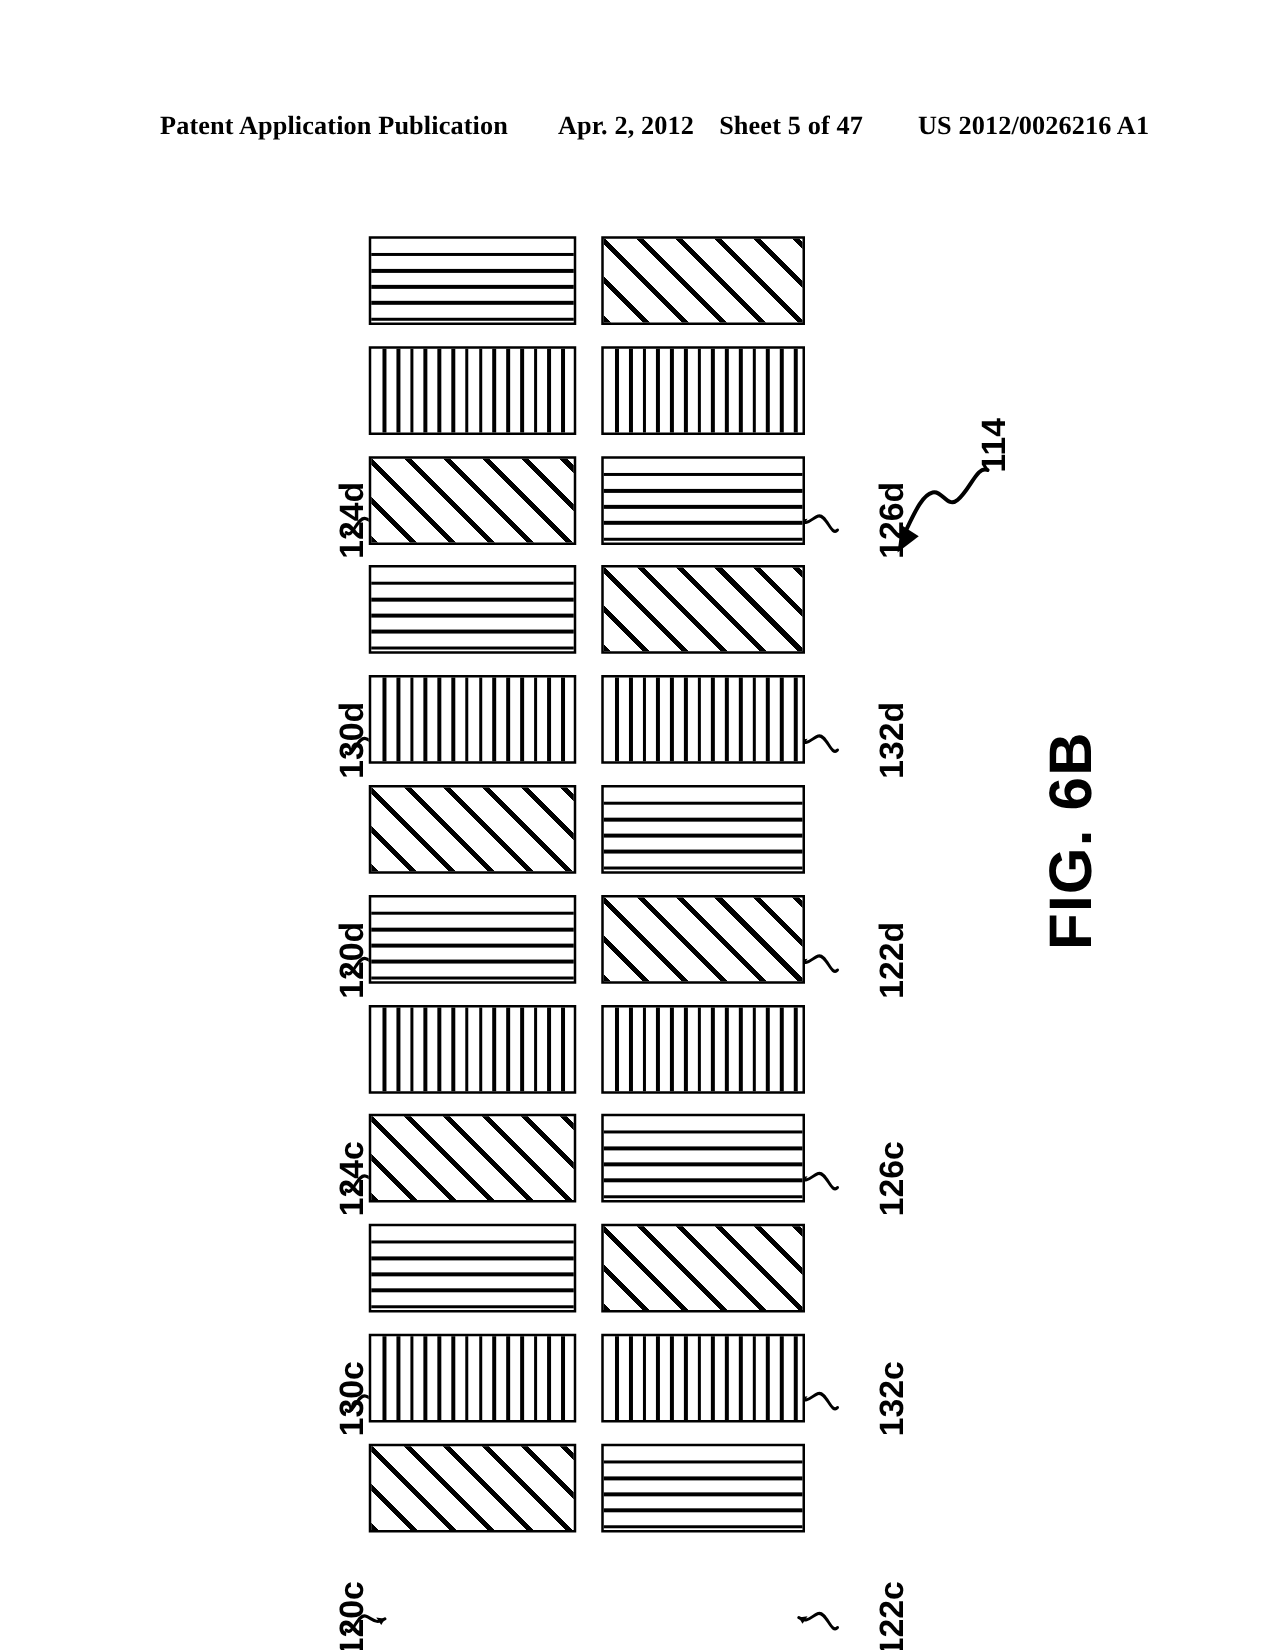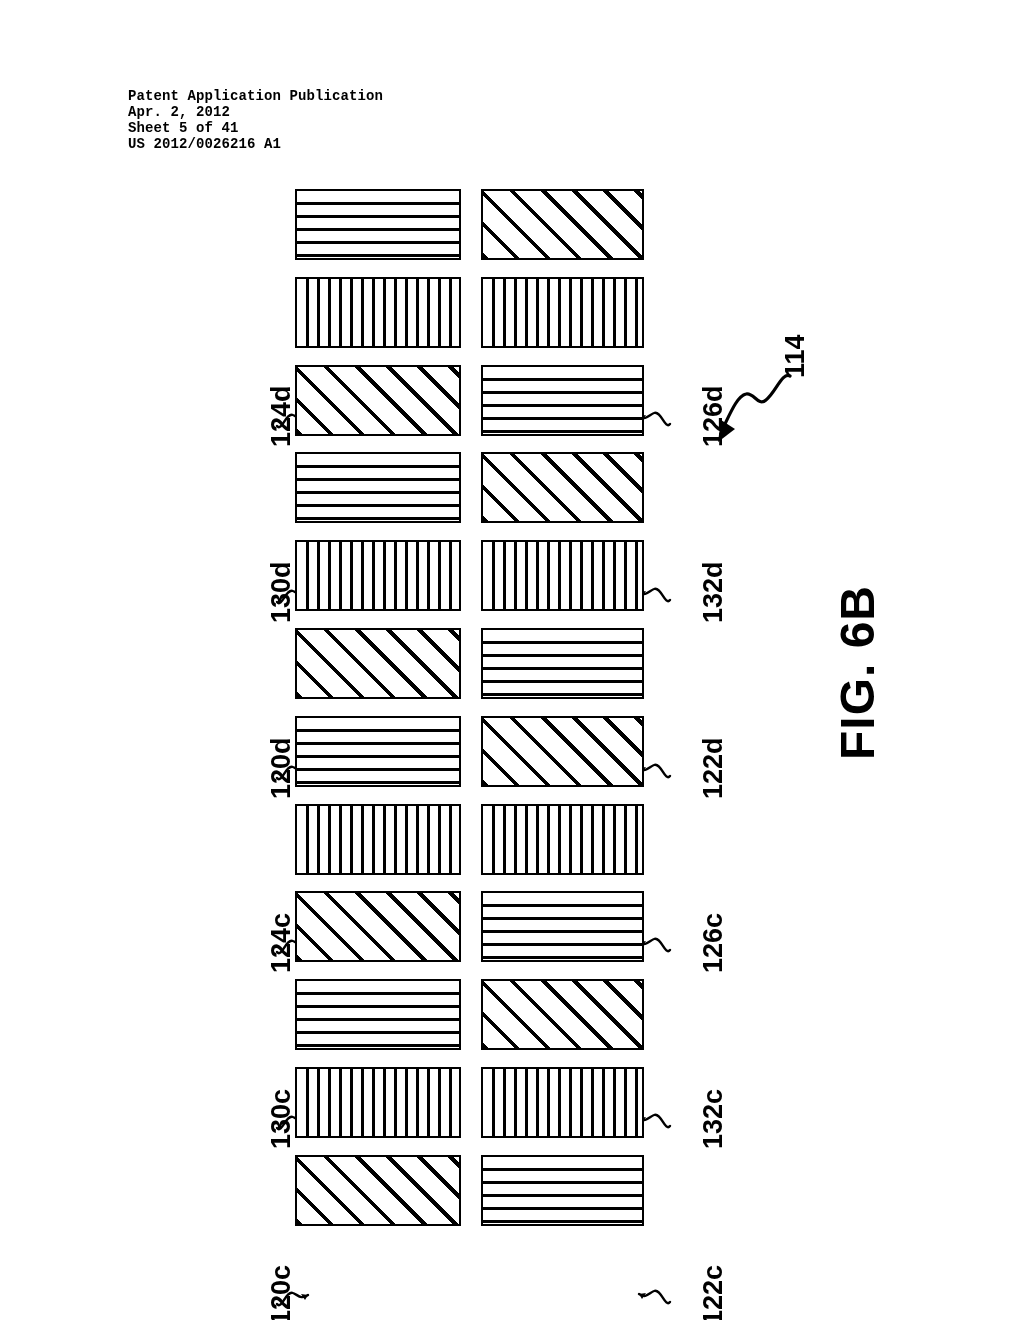--- a/index.html
+++ b/index.html
@@ -20,31 +20,30 @@
   
   #page-header {
     position: absolute;
     top: 88px;
     left: 0;
     width: 1024px;
     height: 26px;
     display: flex;
     align-items: baseline;
     justify-content: flex-start;
-    font-family: Liberation Mono, monospace;
+    font-family: Liberation Serif, serif;
     font-weight: bold;
-    font-size: 14px;
+    font-size: 21px;
     letter-spacing: 0.1px;
     white-space: nowrap;
-    flex-direction: column;
   }
   #page-header .hdr-pub { margin-left: 128px; }
   #page-header .hdr-date { margin-left: 40px; }
   #page-header .hdr-sheet { margin-left: 20px; }
-  #page-header .hdr-docnum { margin-left: 68px; }
+  #page-header .hdr-docnum { margin-left: 44px; }
 
   
   #figure {
     position: absolute;
     left: 0;
     top: 0;
     width: 1024px;
     height: 1320px;
   }
 
@@ -144,21 +143,21 @@
     width: 90px;
     height: 80px;
   }
 </style>
 </head>
 <body>
 
 <div id="page-header">
   <span class="hdr-pub">Patent Application Publication</span>
   <span class="hdr-date">Apr. 2, 2012</span>
-  <span class="hdr-sheet">Sheet 5 of 41</span>
+  <span class="hdr-sheet">Sheet 5 of 47</span>
   <span class="hdr-docnum">US 2012/0026216 A1</span>
 </div>
 
 <div id="figure">
 
   <div id="rows-host">
       <div class="row" style="top: 189px;">
         <div class="block left hatch-horz"></div>
         <div class="block right hatch-diag"></div>
         <div class="ref-label left-side" style="top: 258px;">124d</div>

